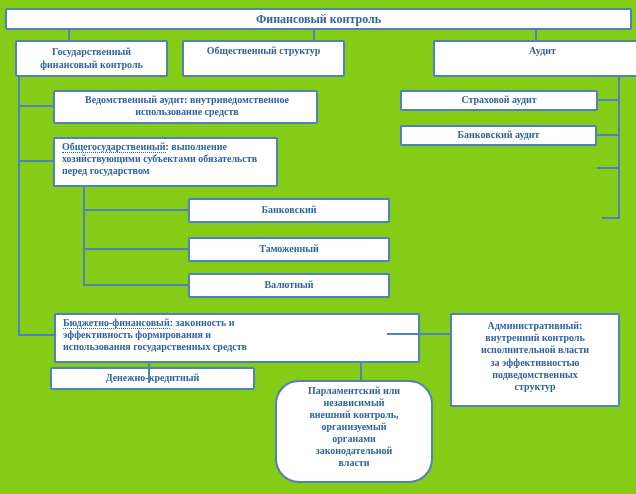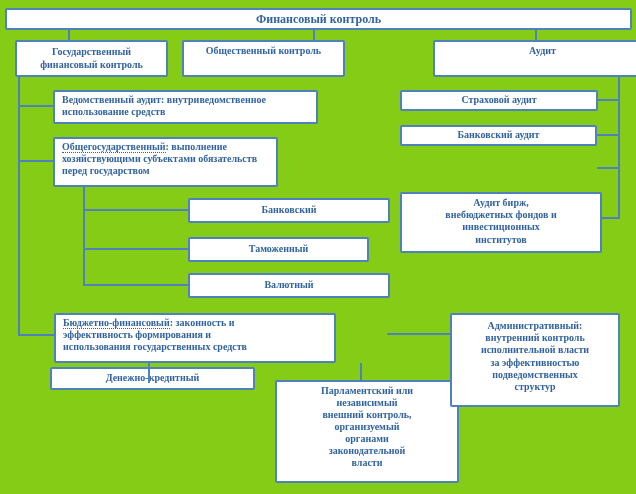--- a/index.html
+++ b/index.html
@@ -28,67 +28,61 @@
 
   <div class="box cc" style="left:5px;top:8px;width:627px;height:22px;font-size:12px;">
     <span>Финансовый контроль</span>
   </div>
 
   <div class="box cc" style="left:15px;top:40px;width:153px;height:37px;">
     <span>Государственный
 финансовый контроль</span>
   </div>
   <div class="box tc" style="left:182px;top:40px;width:163px;height:37px;">
-    <span>Общественный контроль</span>
+    <span>Общественный структур</span>
   </div>
   <div class="box tc" style="left:433px;top:40px;width:206px;height:37px;padding-left:13px;">
     <span>Аудит</span>
   </div>
 
-  <div class="box lf" style="left:53px;top:90px;width:265px;height:34px;">
+  <div class="box lf" style="left:53px;top:90px;width:265px;height:34px;text-align:center;">
     <span>Ведомственный аудит: внутриведомственное
 использование средств</span>
   </div>
   <div class="box lf" style="left:53px;top:137px;width:225px;height:50px;">
     <span class="u-dotted">Общегосударственный</span><span>: выполнение
 хозяйствующими субъектами обязательств
 перед государством</span>
   </div>
   <div class="box cc" style="left:188px;top:198px;width:202px;height:25px;">
     <span>Банковский</span>
   </div>
-  <div class="box cc" style="left:188px;top:237px;width:181px;height:25px;">
+  <div class="box cc" style="left:188px;top:237px;width:202px;height:25px;">
     <span>Таможенный</span>
   </div>
   <div class="box cc" style="left:188px;top:273px;width:202px;height:25px;">
     <span>Валютный</span>
   </div>
 
   <div class="box cc" style="left:400px;top:90px;width:198px;height:21px;">
     <span>Страховой аудит</span>
   </div>
   <div class="box cc" style="left:400px;top:125px;width:197px;height:21px;">
     <span>Банковский аудит</span>
   </div>
-  <div class="box tc" style="left:400px;top:192px;width:202px;height:61px;">
-    <span>Аудит бирж,
-внебюджетных фондов и
-инвестиционных
-институтов</span>
-  </div>
 
-  <div class="box lf" style="left:54px;top:313px;width:282px;height:50px;">
+  <div class="box lf" style="left:54px;top:313px;width:366px;height:50px;">
     <span class="u-dotted">Бюджетно-финансовый</span><span>: законность и
 эффективность формирования и
 использования государственных средств</span>
   </div>
   <div class="box cc" style="left:50px;top:367px;width:205px;height:23px;">
     <span>Денежно-кредитный</span>
   </div>
-  <div class="box tc" style="left:275px;top:380px;width:184px;height:103px;line-height:1.2;">
+  <div class="box tc" style="left:275px;top:380px;width:158px;height:103px;line-height:1.2;border-radius:24px;">
     <span>Парламентский или
 независимый
 внешний контроль,
 организуемый
 органами
 законодательной
 власти</span>
   </div>
   <div class="box tc" style="left:450px;top:313px;width:170px;height:94px;padding-top:5px;">
     <span>Административный:

